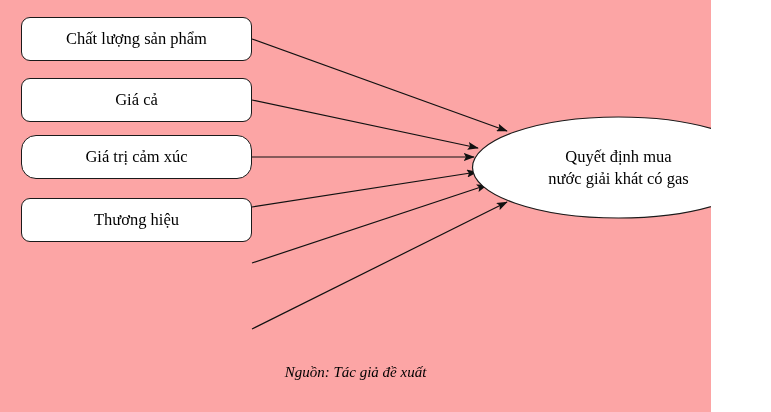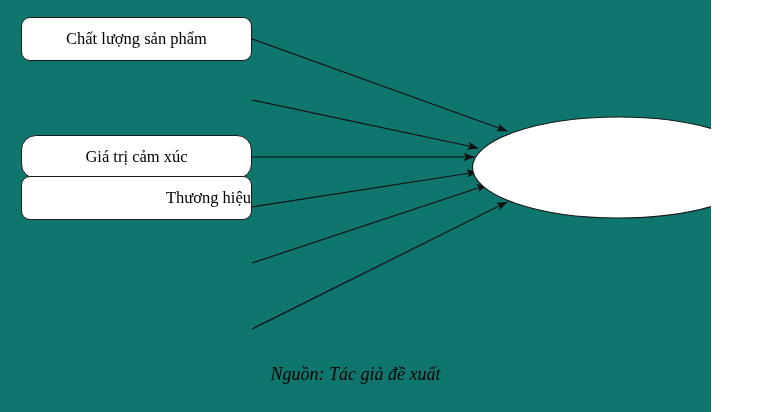--- a/index.html
+++ b/index.html
@@ -8,21 +8,21 @@
     background: #ffffff;
   }
   body {
     font-family: "Liberation Serif", "DejaVu Serif", serif;
     color: #000000;
   }
   #diagram-root {
     position: relative;
     width: 711px;
     height: 412px;
-    background: #0f766e;
+    background: #fca5a5;
     overflow: hidden;
   }
   #diagram-svg {
     position: absolute;
     top: 0;
     left: 0;
     width: 771px;
     height: 412px;
   }
   .node-box {
@@ -62,21 +62,21 @@
     white-space: pre-line;
   }
   .source-caption {
     position: absolute;
     left: 0;
     right: 0;
     top: 364px;
     text-align: center;
     font-family: "Liberation Serif", "DejaVu Serif", serif;
     font-style: italic;
-    font-size: 18px;
+    font-size: 15px;
     color: #000000;
     z-index: 3;
   }
 </style>
 </head>
 <body>
 
 <div id="diagram-root">
 
   <svg id="diagram-svg" viewBox="0 0 771 412">
@@ -98,27 +98,34 @@
 
     <line x1="252" y1="329" x2="507" y2="202" stroke="#111111" stroke-width="1.2" marker-end="url(#arrowhead)"></line>
 
     <ellipse cx="618.5" cy="167.5" rx="146" ry="50.5" fill="#ffffff" stroke="#1a1a1a" stroke-width="1.2"></ellipse>
   </svg>
 
   <div class="node-box" style="left:21px; top:17px; width:231px; height:44px;">
     <span class="node-box-label">Chất lượng sản phẩm</span>
   </div>
 
+  <div class="node-box" style="left:21px; top:78px; width:231px; height:44px;">
+    <span class="node-box-label">Giá cả</span>
+  </div>
 
   <div class="node-box" style="left:21px; top:135px; width:231px; height:44px;border-radius:15px;">
     <span class="node-box-label">Giá trị cảm xúc</span>
   </div>
 
-  <div class="node-box" style="left:21px; top:176px; width:231px; height:44px;justify-content:flex-end;">
+  <div class="node-box" style="left:21px; top:198px; width:231px; height:44px;">
     <span class="node-box-label">Thương hiệu</span>
   </div>
 
 
 
+  <div class="outcome-node" style="left:490px; top:130px; width:257px; height:76px;">
+    <span class="outcome-label">Quyết định mua
+nước giải khát có gas</span>
+  </div>
 
   <div class="source-caption">Nguồn: Tác giả đề xuất</div>
 
 </div>
 
 </body></html>

